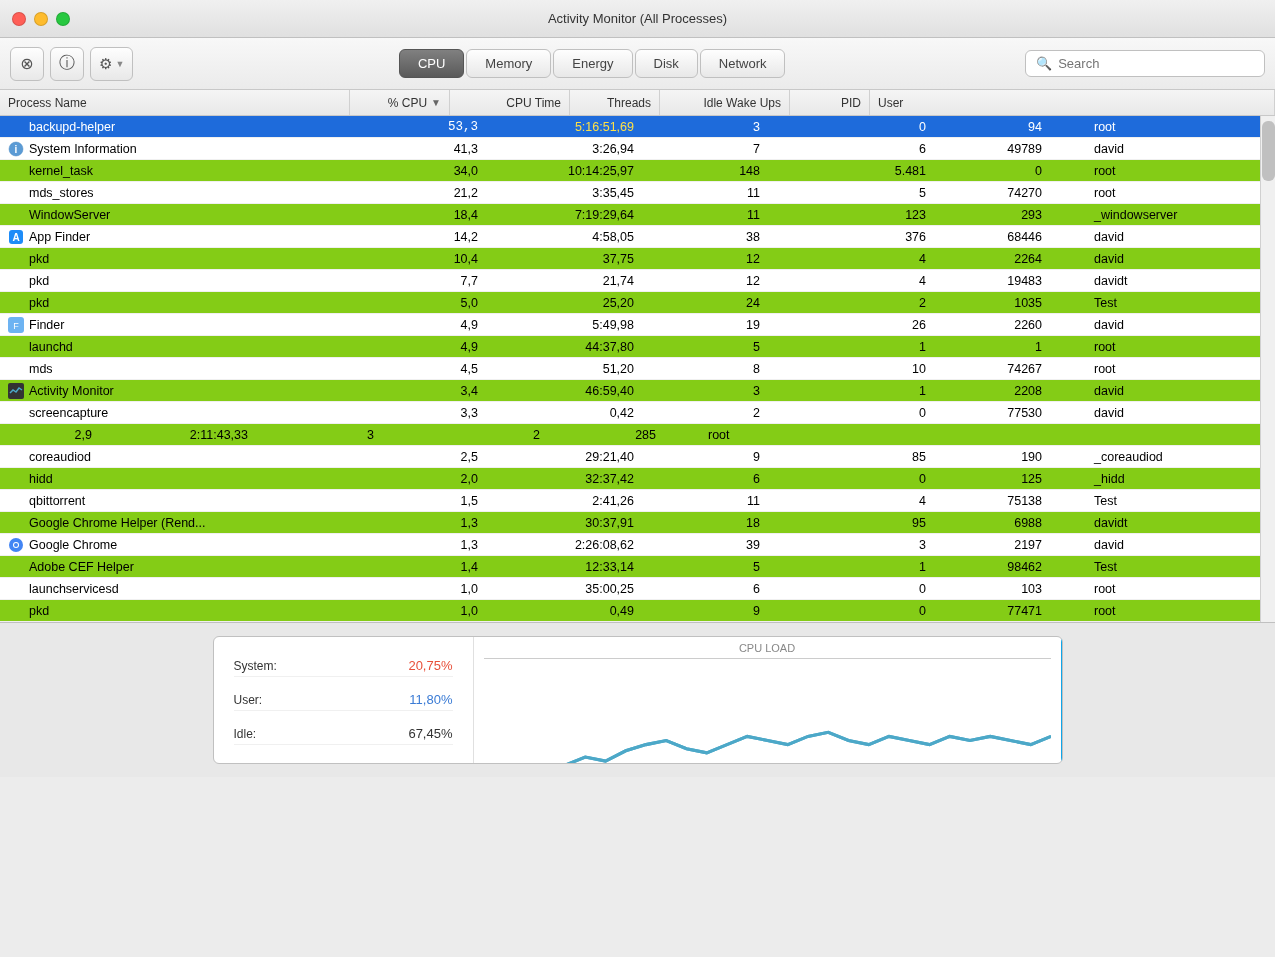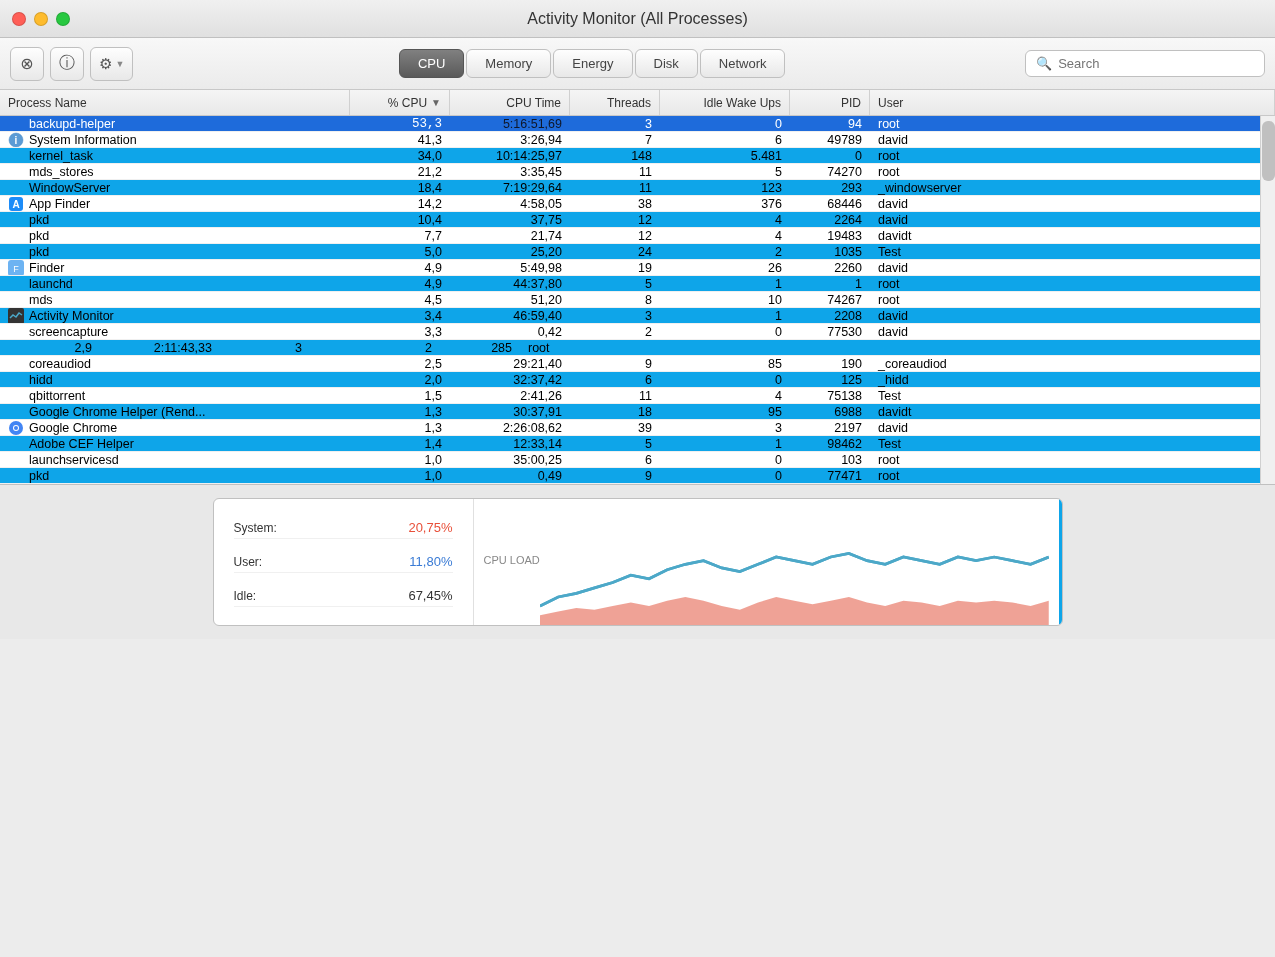--- a/index.html
+++ b/index.html
@@ -36,21 +36,21 @@
       border-radius: 50%;
       border: 1px solid rgba(0,0,0,0.15);
       display: flex; align-items: center; justify-content: center;
       font-size: 9px;
       cursor: pointer;
     }
     .tl-red { background: #ff5f57; }
     .tl-yellow { background: #febc2e; }
     .tl-green { background: #28c840; }
     .title-text {
-      font-size: 16px;
+      font-size: 13px;
       font-weight: 500;
       color: #333;
     }
 
     
     .toolbar {
       background: linear-gradient(to bottom, #f8f8f8, #ebebeb);
       border-bottom: 1px solid #c8c8c8;
       height: 52px;
       display: flex;
@@ -170,26 +170,27 @@
 
     
     .process-list {
       flex: 1;
       overflow-y: auto;
       background: #fff;
     }
     .process-row {
       display: flex;
       align-items: center;
-      height: 16px;
+      height: 22px;
       border-bottom: 1px solid #f0f0f0;
       cursor: pointer;
+      gap: 36px;
     }
     .process-row.selected { background: #1e6bdb; color: #fff; }
-    .process-row.even { background: #0ea5e9; }
+    .process-row.even { background: #84cc16; }
 
     .cell {
       display: flex;
       align-items: center;
       height: 100%;
       padding: 0 8px;
       font-size: 12.5px;
       white-space: nowrap;
       overflow: hidden;
     }
@@ -248,23 +249,23 @@
     }
     .stat-label { font-size: 12px; color: #333; }
     .stat-value-red { font-size: 13px; color: #e8503a; font-weight: 500; }
     .stat-value-blue { font-size: 13px; color: #3a7bd5; font-weight: 500; }
     .stat-value { font-size: 13px; color: #333; }
 
     .stats-chart {
       flex: 1;
       padding: 5px 10px;
       display: flex;
-      flex-direction: row;
-      align-items: center;
-      border-right: 3px solid #0ea5e9;
+      flex-direction: column;
+      align-items: center;
+      border-right: 1px solid #0ea5e9;
     }
     .chart-title {
       font-size: 11px;
       color: #888;
       text-align: center;
       margin-bottom: 4px;
     }
     .chart-area {
       flex: 1;
       width: 100%;
@@ -383,21 +384,21 @@
       <div class="cell cell-process">
         <span class="app-icon">
               <span style="display:inline-block;width:16px;"></span>
             </span>
         <span style="color:#fff;">backupd-helper</span>
       </div>
       <div class="cell cell-cpu">
         <span style="color:#fff;font-family:Liberation Mono, monospace;">53,3</span>
       </div>
       <div class="cell cell-cputime">
-        <span style="color:#0f172a;">5:16:51,69</span>
+        <span style="color:#fde047;">5:16:51,69</span>
       </div>
       <div class="cell cell-threads">
         <span style="color:#fff;">3</span>
       </div>
       <div class="cell cell-idle">
         <span style="color:#fff;">0</span>
       </div>
       <div class="cell cell-pid">
         <span style="color:#fff;">94</span>
       </div>

